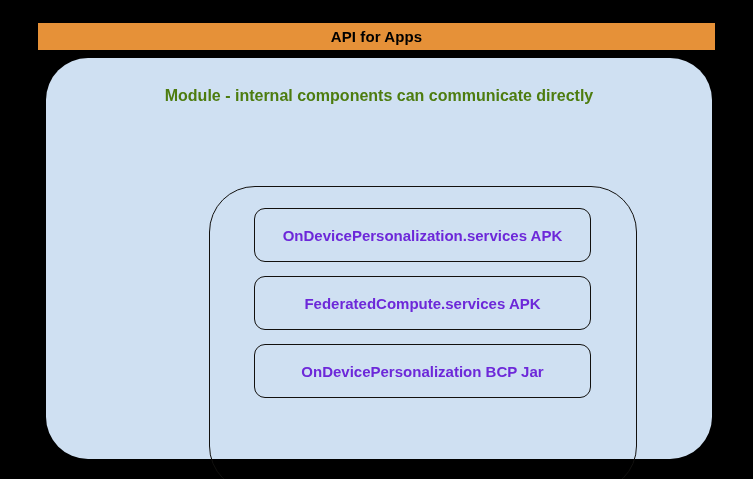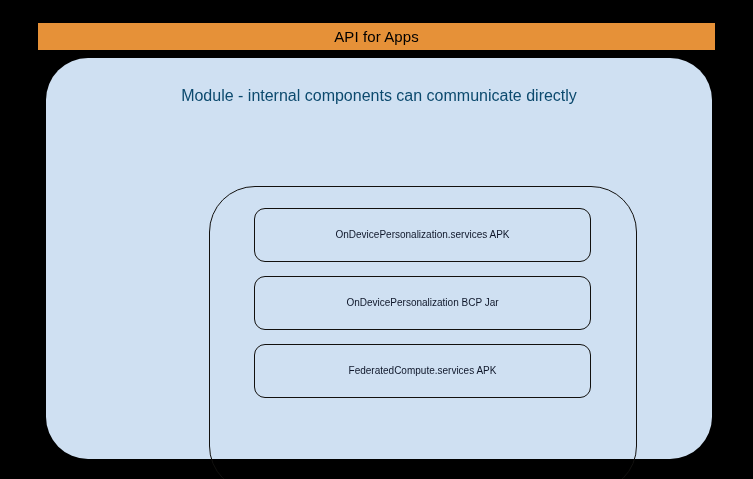--- a/index.html
+++ b/index.html
@@ -12,20 +12,21 @@
     height: 479px;
     overflow: hidden;
     font-family: "Liberation Sans", sans-serif;
   }
 
   #canvas {
     position: relative;
     width: 753px;
     height: 479px;
     background: #000000;
+    font-weight: bold;
   }
 
   
   #api-banner {
     position: absolute;
     left: 38px;
     top: 23px;
     width: 677px;
     height: 27px;
     background: #e69138;
@@ -52,21 +53,21 @@
     border-radius: 42px;
   }
 
   #module-caption {
     position: absolute;
     left: 0;
     top: 30px;
     width: 100%;
     text-align: center;
     font-size: 16px;
-    color: #0c4a6e;
+    color: #4d7c0f;
     line-height: 1;
     white-space: nowrap;
   }
 
   
   #internal-group {
     position: absolute;
     left: 163px;
     top: 128px;
     width: 428px;
@@ -93,22 +94,22 @@
     box-sizing: border-box;
     background: #cfe0f2;
     border: 1.4px solid #12110f;
     border-radius: 11px;
     display: flex;
     align-items: center;
     justify-content: center;
   }
 
   .component-card-label {
-    font-size: 10px;
-    color: #0f172a;
+    font-size: 15px;
+    color: #6d28d9;
     line-height: 1;
     white-space: nowrap;
   }
 </style>
 </head>
 <body>
 
 <div id="canvas">
 
   <div id="api-banner">
@@ -121,23 +122,23 @@
 
     <div id="internal-group"></div>
 
     <div id="component-list">
 
       <div class="component-card">
         <span class="component-card-label">OnDevicePersonalization.services APK</span>
       </div>
 
       <div class="component-card">
-        <span class="component-card-label">OnDevicePersonalization BCP Jar</span>
+        <span class="component-card-label">FederatedCompute.services APK</span>
       </div>
 
       <div class="component-card">
-        <span class="component-card-label">FederatedCompute.services APK</span>
+        <span class="component-card-label">OnDevicePersonalization BCP Jar</span>
       </div>
 
 
     </div>
   </div>
 </div>
 
 </body></html>

